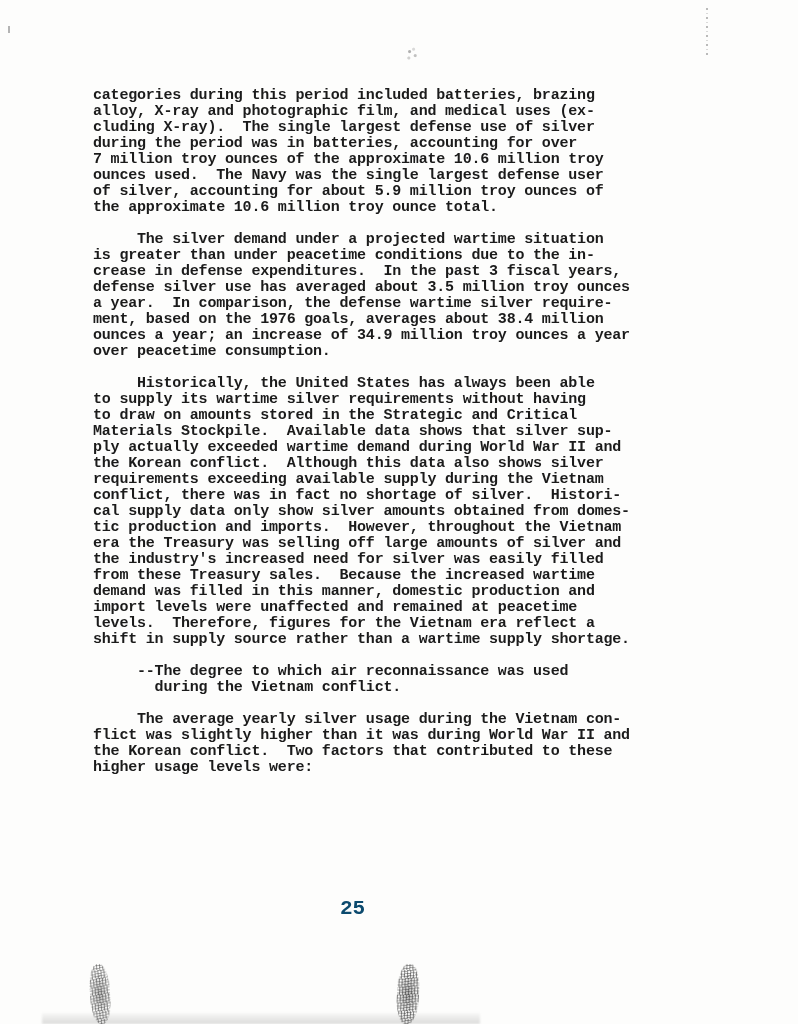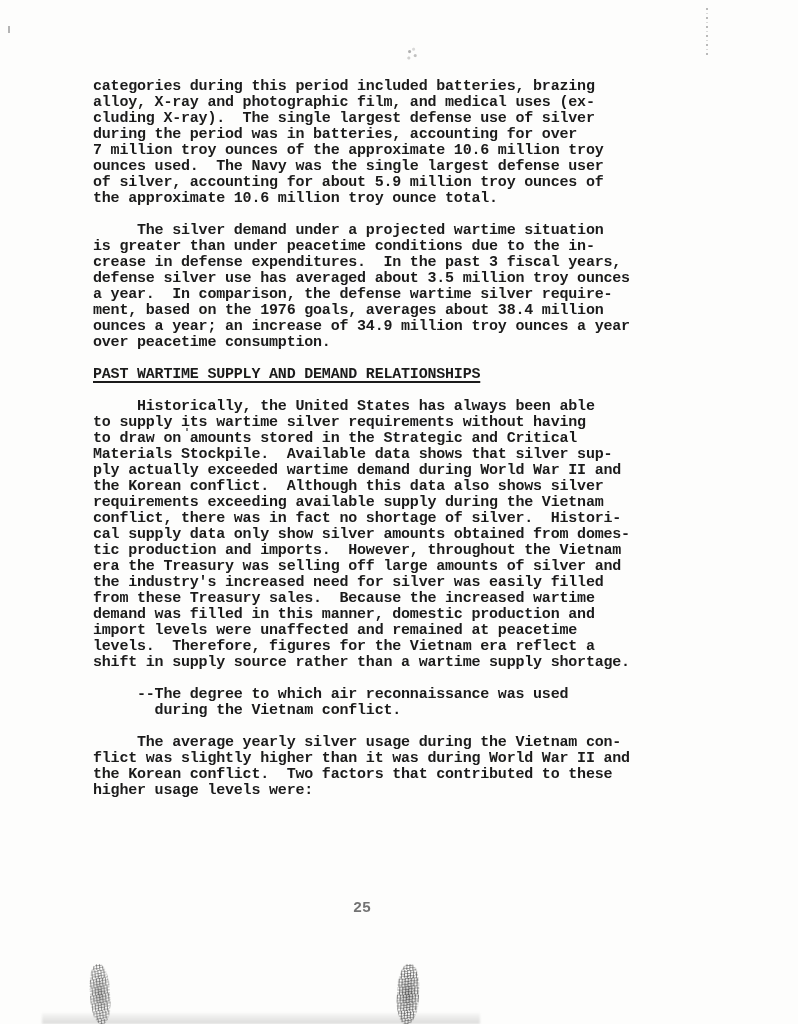--- a/index.html
+++ b/index.html
@@ -11,45 +11,45 @@
     position: relative;
     width: 798px;
     height: 1024px;
     background: #fdfdfc;
     overflow: hidden;
     font-family: "Liberation Mono", "DejaVu Sans Mono", monospace;
   }
   .text-column {
     position: absolute;
     left: 93px;
-    top: 79px;
+    top: 88px;
     width: 600px;
     color: #1b1b1b;
     font-size: 15px;
     line-height: 16px;
     font-weight: bold;
     letter-spacing: -0.2px;
   }
   .para {
     white-space: pre;
     margin: 0 0 16px 0;
   }
   .section-heading {
     white-space: pre;
     margin: 0 0 16px 0;
     text-decoration: underline;
     text-decoration-thickness: 1.5px;
     text-underline-offset: 3px;
   }
   .page-number {
     position: absolute;
-    left: 353px;
+    left: 340px;
     top: 901px;
-    color: #737373;
-    font-size: 15px;
+    color: #0c4a6e;
+    font-size: 21px;
     line-height: 16px;
     font-weight: bold;
   }
   
   .artifact { position: absolute; pointer-events: none; }
   .dashed-line-top-right {
     left: 706px; top: 8px; width: 2px; height: 50px;
     background: repeating-linear-gradient(180deg,
       rgba(90,90,90,0.55) 0 2px, transparent 2px 5px,
       rgba(120,120,120,0.35) 5px 6px, transparent 6px 9px);
@@ -120,21 +120,20 @@
 of silver, accounting for about 5.9 million troy ounces of
 the approximate 10.6 million troy ounce total.</div>
     <div class="para">     The silver demand under a projected wartime situation
 is greater than under peacetime conditions due to the in-
 crease in defense expenditures.  In the past 3 fiscal years,
 defense silver use has averaged about 3.5 million troy ounces
 a year.  In comparison, the defense wartime silver require-
 ment, based on the 1976 goals, averages about 38.4 million
 ounces a year; an increase of 34.9 million troy ounces a year
 over peacetime consumption.</div>
-    <div class="section-heading">PAST WARTIME SUPPLY AND DEMAND RELATIONSHIPS</div>
     <div class="para">     Historically, the United States has always been able
 to supply its wartime silver requirements without having
 to draw on amounts stored in the Strategic and Critical
 Materials Stockpile.  Available data shows that silver sup-
 ply actually exceeded wartime demand during World War II and
 the Korean conflict.  Although this data also shows silver
 requirements exceeding available supply during the Vietnam
 conflict, there was in fact no shortage of silver.  Histori-
 cal supply data only show silver amounts obtained from domes-
 tic production and imports.  However, throughout the Vietnam

